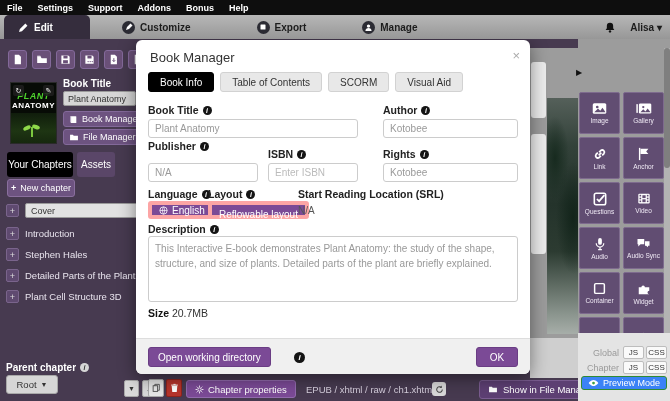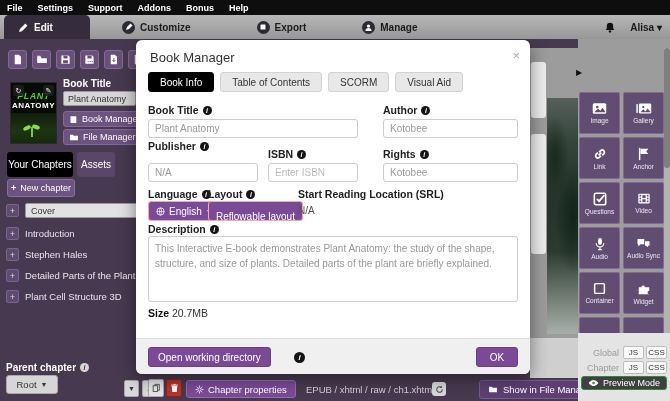--- a/index.html
+++ b/index.html
@@ -76,35 +76,35 @@
   .tool .sigma { color:#fff; font-size:13px; font-weight:bold; }
   .scrolltrack { left:664px; top:48px; width:6px; height:285px; background:#b3b3b3; z-index:4; }
   .scrollthumb { position:absolute; left:0; top:0; width:6px; height:120px; background:#7f7f7f; border-radius:3px; }
 
   
   .rpanel { left:578px; top:333px; width:92px; height:86px; background:#e4e4e4; z-index:6; padding-top:12px; }
   .coderow { display:flex; align-items:center; justify-content:flex-end; gap:2px; padding:1px 3px; }
   .coderow .clabel { color:#9a9a9a; font-size:9px; margin-right:2px; }
   .minibtn { width:21px; height:13px; background:#fafafa; border:1px solid #bdbdbd; border-radius:2px; font-size:8px; color:#333; text-align:center; line-height:12px; }
   .srcbtn { margin:2px 3px 1px; height:15px; background:#7b4a96; border:1px solid #936bae; border-radius:3px; color:#fff; font-size:9px; display:flex; align-items:center; justify-content:center; gap:4px; }
-  .prevbtn { margin:1px 3px; height:14px; background:#404040; border:1px solid #2f8a33; border-radius:3px; color:#fff; font-size:9px; display:flex; align-items:center; justify-content:center; gap:4px;text-align:center; }
+  .prevbtn { margin:1px 3px; height:14px; background:#3b82f6; border:1px solid #2f8a33; border-radius:3px; color:#fff; font-size:9px; display:flex; align-items:center; justify-content:center; gap:4px;text-align:center; }
 
   
   .modal { left:136px; top:40px; width:394px; height:334px; background:#fff; border-radius:6px; box-shadow:0 4px 18px rgba(0,0,0,.45); z-index:20; }
   .mclose { position:absolute; right:10px; top:8px; color:#aaa; font-size:13px; }
   .mtitle { position:absolute; left:14px; top:10px; font-size:13px; color:#333; }
   .mtabs { position:absolute; left:12px; top:32px; display:flex; gap:6px; }
   .mtab { height:20px; padding:0 11px; border-radius:3px; font-size:10px; display:flex; align-items:center; background:#e8e8e8; border:1px solid #d2d2d2; color:#333; }
   .mtab.active { background:#000; color:#fff; border-color:#000; }
   .flabel { position:absolute; font-size:10.5px; font-weight:bold; color:#222; display:flex; align-items:center; gap:4px; }
   .info { display:inline-block; width:9px; height:9px; border-radius:50%; background:#141414; color:#fff; font-size:7px; font-weight:bold; font-style:italic; text-align:center; line-height:9px; }
   .info::after { content:"i"; }
   .finput { position:absolute; height:19px; border:1px solid #ccc; border-radius:3px; font-size:10px; color:#999; padding-left:6px; font-family:"Liberation Sans",sans-serif; background:#fff; }
   .finput::placeholder { color:#bbb; }
-  .pbtn { position:absolute; height:18px; background:#7b4a96; border:1px solid #fca5a5; border-radius:3px; color:#fff; font-size:10px; display:flex; align-items:center; gap:4px; padding:9px 7px; }
+  .pbtn { position:absolute; height:18px; background:#7b4a96; border:4px solid #fca5a5; border-radius:3px; color:#fff; font-size:10px; display:flex; align-items:center; gap:4px; padding:4px 7px; }
   .srlval { position:absolute; font-size:10px; color:#555; }
   .desc { position:absolute; left:12px; top:196px; width:370px; height:66px; border:1px solid #ccc; border-radius:3px; font-size:10px; color:#999; padding:5px 6px; resize:none; font-family:"Liberation Sans",sans-serif; line-height:1.45; }
   .sizerow { position:absolute; left:12px; top:267px; font-size:10.5px; color:#333; }
   .sizerow b { color:#111; }
   .mfooter { position:absolute; left:0; top:298px; width:394px; height:36px; background:#f0f0f0; border-top:1px solid #ddd; border-radius:0 0 6px 6px; }
   .openwd { position:absolute; left:12px; top:8px; height:20px; background:#7b4a96; border:1px solid #6a3d84; border-radius:3px; color:#fff; font-size:10px; display:flex; align-items:center; padding:0 9px; }
   .okbtn { position:absolute; right:12px; top:8px; width:42px; height:20px; background:#7b4a96; border:1px solid #6a3d84; border-radius:3px; color:#fff; font-size:10px; display:flex; align-items:center; justify-content:center; }
 
   svg { display:block; }
 </style>

